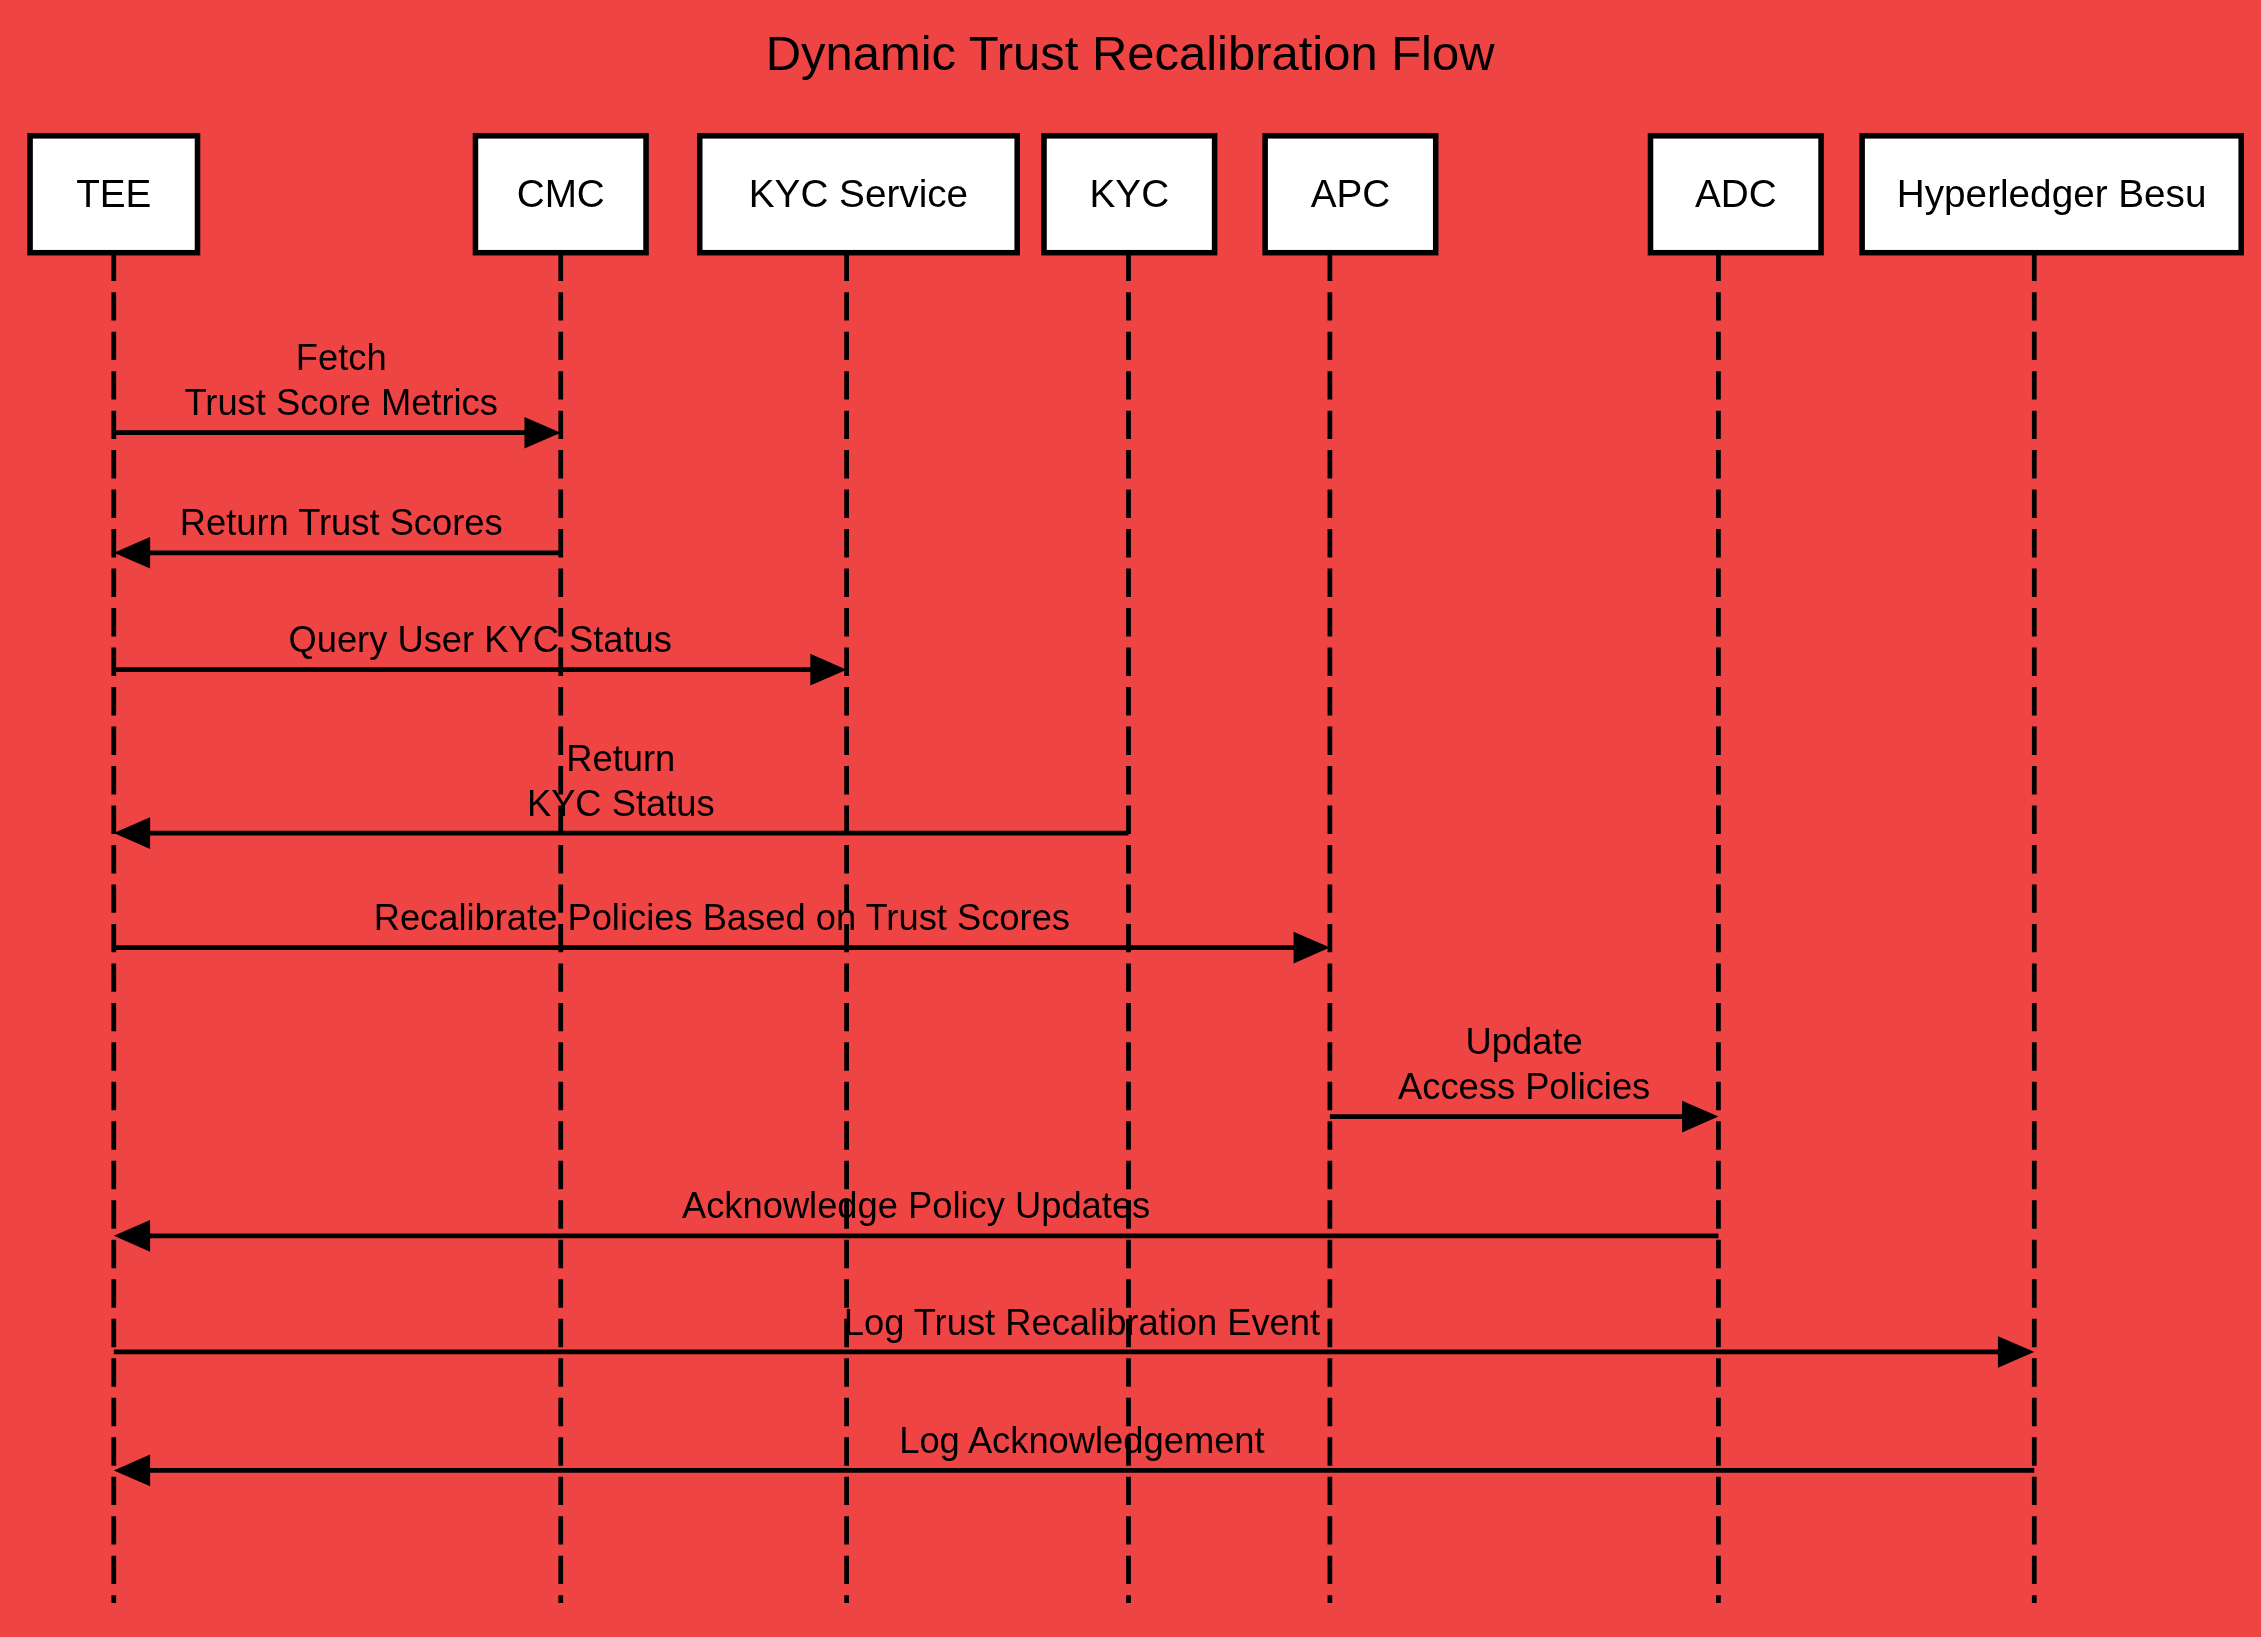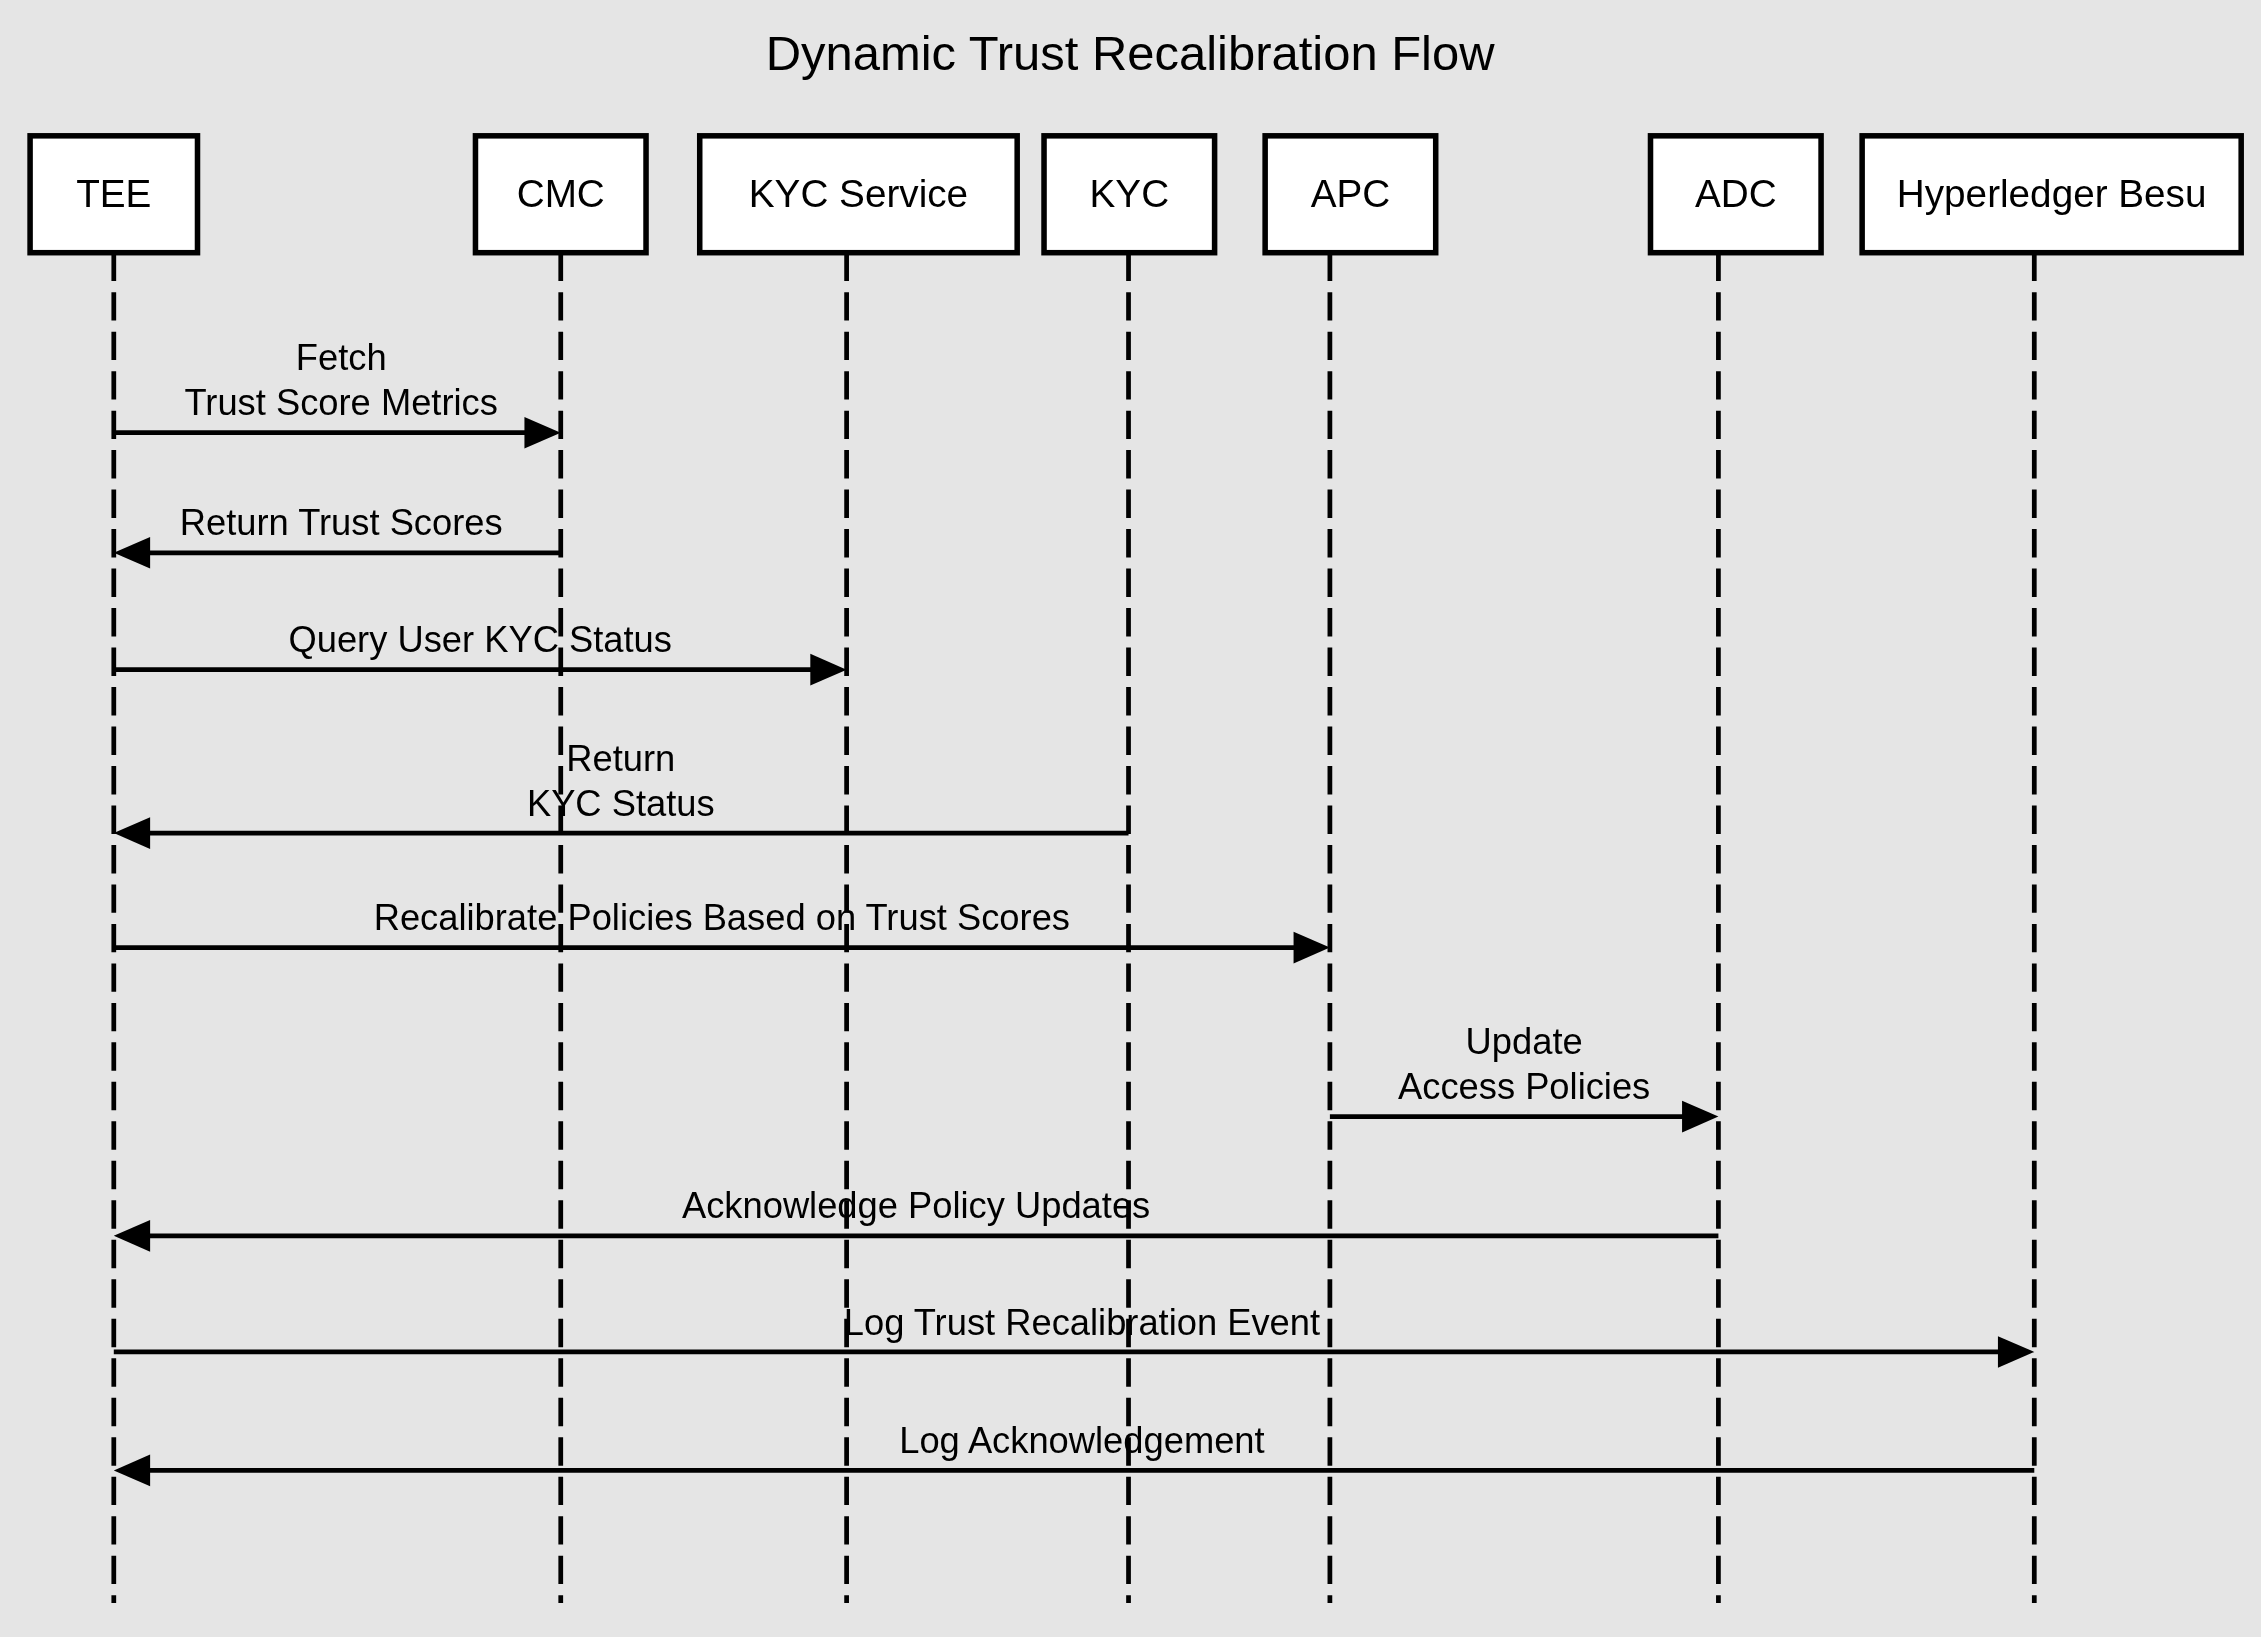--- a/index.html
+++ b/index.html
@@ -8,21 +8,21 @@
     background: #ffffff;
   }
   body {
     font-family: "Liberation Sans", sans-serif;
     color: #000000;
   }
   #canvas {
     position: relative;
     width: 2261px;
     height: 1637px;
-    background: #e5e5e5;
+    background: #ef4444;
     overflow: hidden;
   }
   svg.diagram {
     position: absolute;
     top: 0;
     left: 0;
     width: 2261px;
     height: 1637px;
     display: block;
   }

